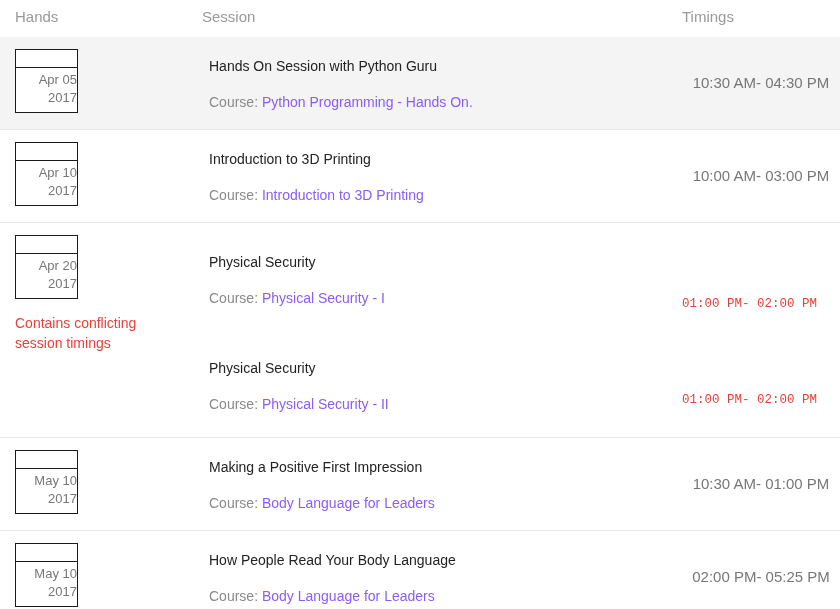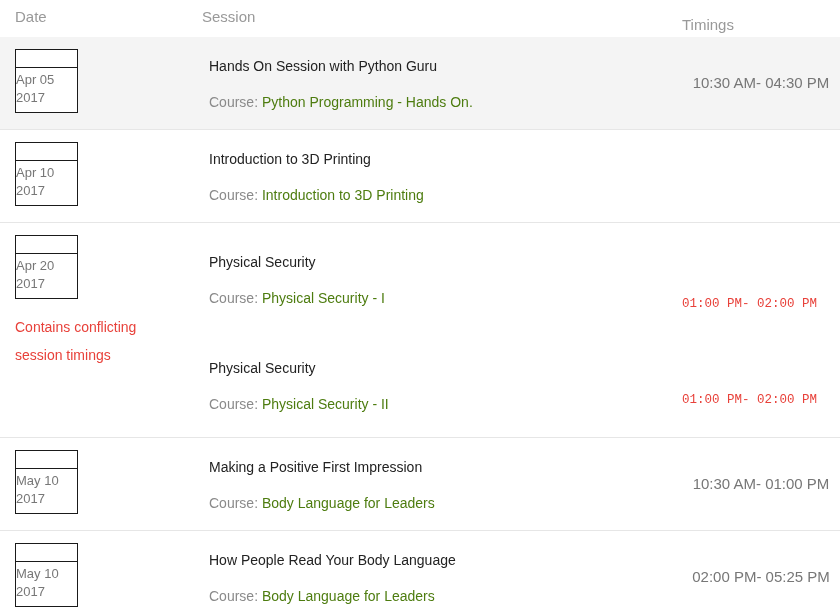--- a/index.html
+++ b/index.html
@@ -28,21 +28,21 @@
     box-sizing: border-box;
   }
   .hdr .col {
     font-size: 15px;
     color: #999999;
     font-weight: 400;
     padding-top: 8px;
   }
   .col-date   { width: 202px; padding-left: 15px; box-sizing: border-box; }
   .col-sess   { width: 480px; box-sizing: border-box; }
-  .col-time   { width: 158px; box-sizing: border-box; margin-top: 8px; }
+  .col-time   { width: 158px; box-sizing: border-box; }
 
   
   .row {
     display: flex;
     align-items: stretch;
     border-bottom: 1px solid #e6e6e6;
     box-sizing: border-box;
     background: #ffffff;
   }
   .row.highlight {
@@ -78,30 +78,30 @@
     background: #ffffff;
     box-sizing: border-box;
   }
   .datebox .band {
     height: 17px;
     border-bottom: 1px solid #1a1a1a;
     background: #ffffff;
   }
   .datebox .dtxt {
     padding: 3px 0 5px 0;
-    text-align: left;
+    text-align: right;
     font-size: 13px;
     line-height: 18px;
     color: #777777;
   }
 
   .conflict-note {
     margin-top: 14px;
     font-size: 14px;
-    line-height: 28px;
+    line-height: 20px;
     color: #e8413a;
     width: 150px;
   }
 
   
   .sess-block {
     padding-top: 18px;
     padding-bottom: 18px;
   }
   .sess-title {
@@ -111,21 +111,21 @@
     margin: 0 0 16px 0;
     font-weight: 400;
   }
   .sess-course {
     font-size: 14px;
     color: #8a8a8a;
     line-height: 18px;
   }
   .sess-course a,
   .sess-course .lnk {
-    color: #4d7c0f;
+    color: #8b5cf6;
     text-decoration: none;
     cursor: pointer;
   }
 
   
   .timing {
     font-size: 15px;
     color: #777777;
     line-height: 20px;
     text-align: center;
@@ -150,21 +150,21 @@
   }
   .time-stack .slot.a { height: 106px; padding-top: 56px; box-sizing: border-box; }
   .time-stack .slot.b { height: 100px; padding-top: 42px; box-sizing: border-box; }
 </style>
 </head>
 <body>
 
 <div class="schedule">
 
   <div class="hdr">
-    <div class="col col-date">Date</div>
+    <div class="col col-date">Hands</div>
     <div class="col col-sess">Session</div>
     <div class="col col-time">Timings</div>
   </div>
 
   <div id="rows-root">
       <div class="row highlight">
         <div class="cell-date">
           <div class="datebox">
             <div class="band"></div>
             <div class="dtxt">
@@ -192,20 +192,23 @@
               <div>2017</div>
             </div>
           </div>
         </div>
         <div class="cell-sess">
           <div class="sess-block">
             <div class="sess-title">Introduction to 3D Printing</div>
             <div class="sess-course"><span>Course:</span> <span class="lnk">Introduction to 3D Printing</span></div>
           </div>
         </div>
+        <div class="cell-time">
+          <div class="timing">10:00 AM- 03:00 PM</div>
+        </div>
       </div>
       <div class="row">
         <div class="cell-date">
           <div class="datebox">
             <div class="band"></div>
             <div class="dtxt">
               <div>Apr 20</div>
               <div>2017</div>
             </div>
           </div>

